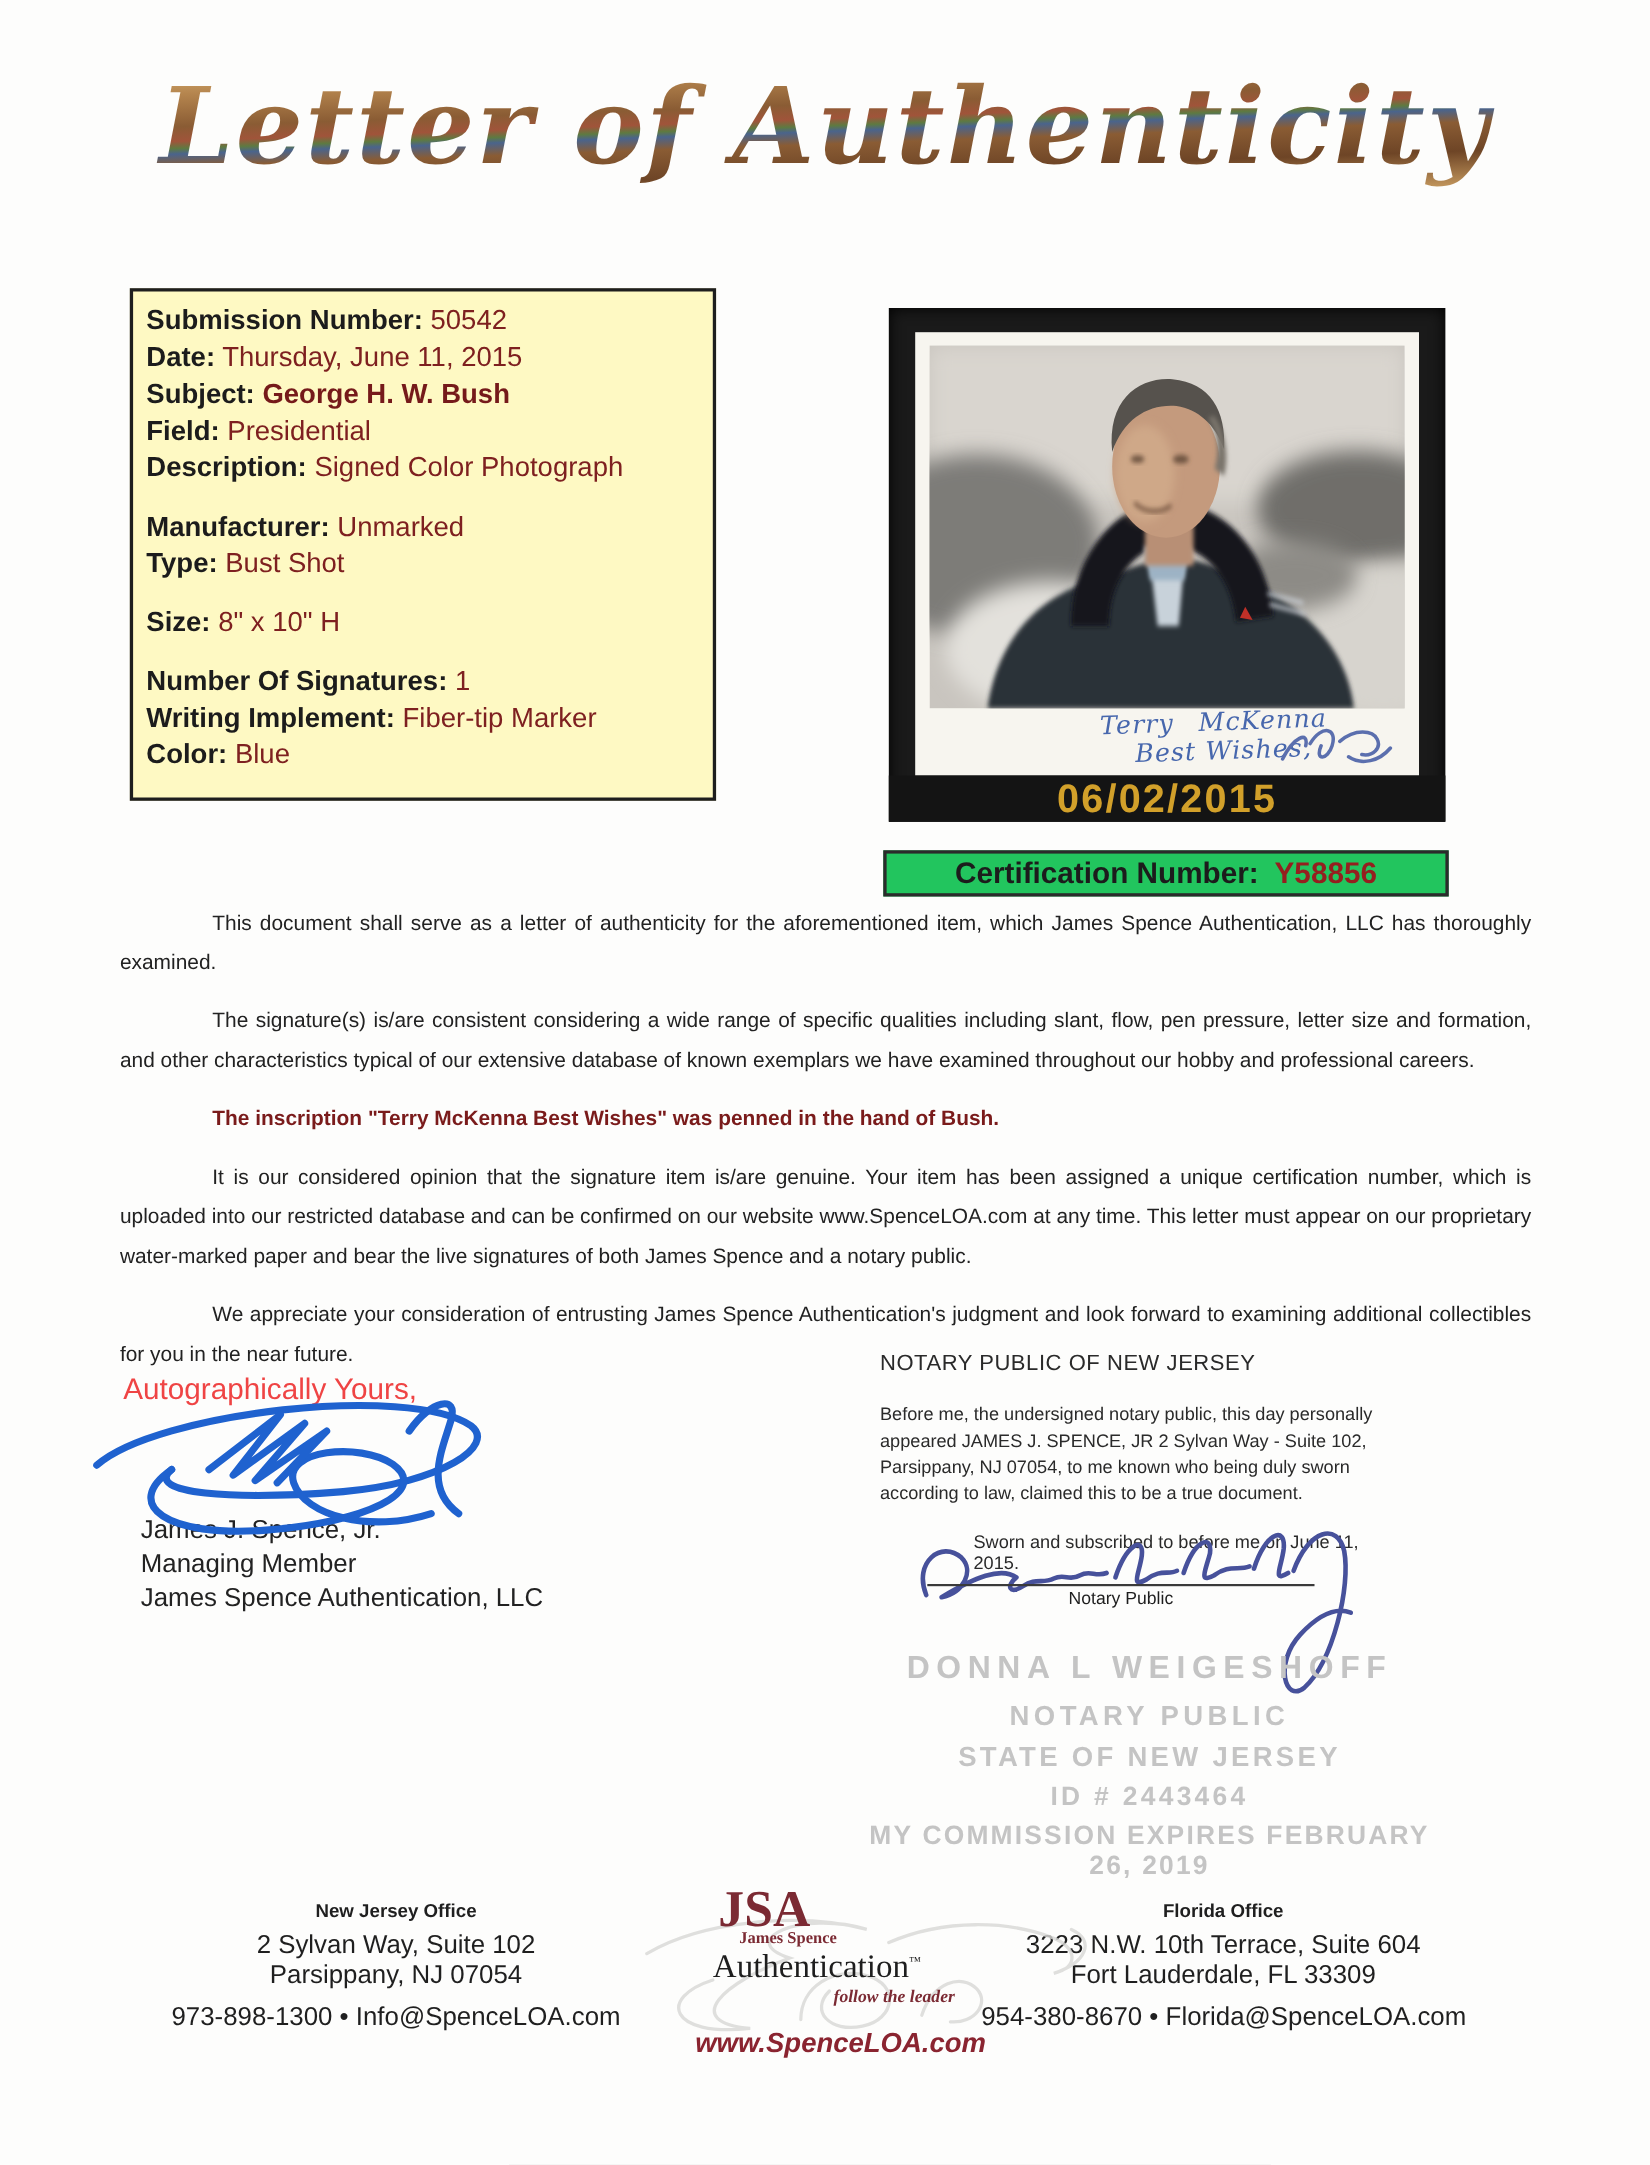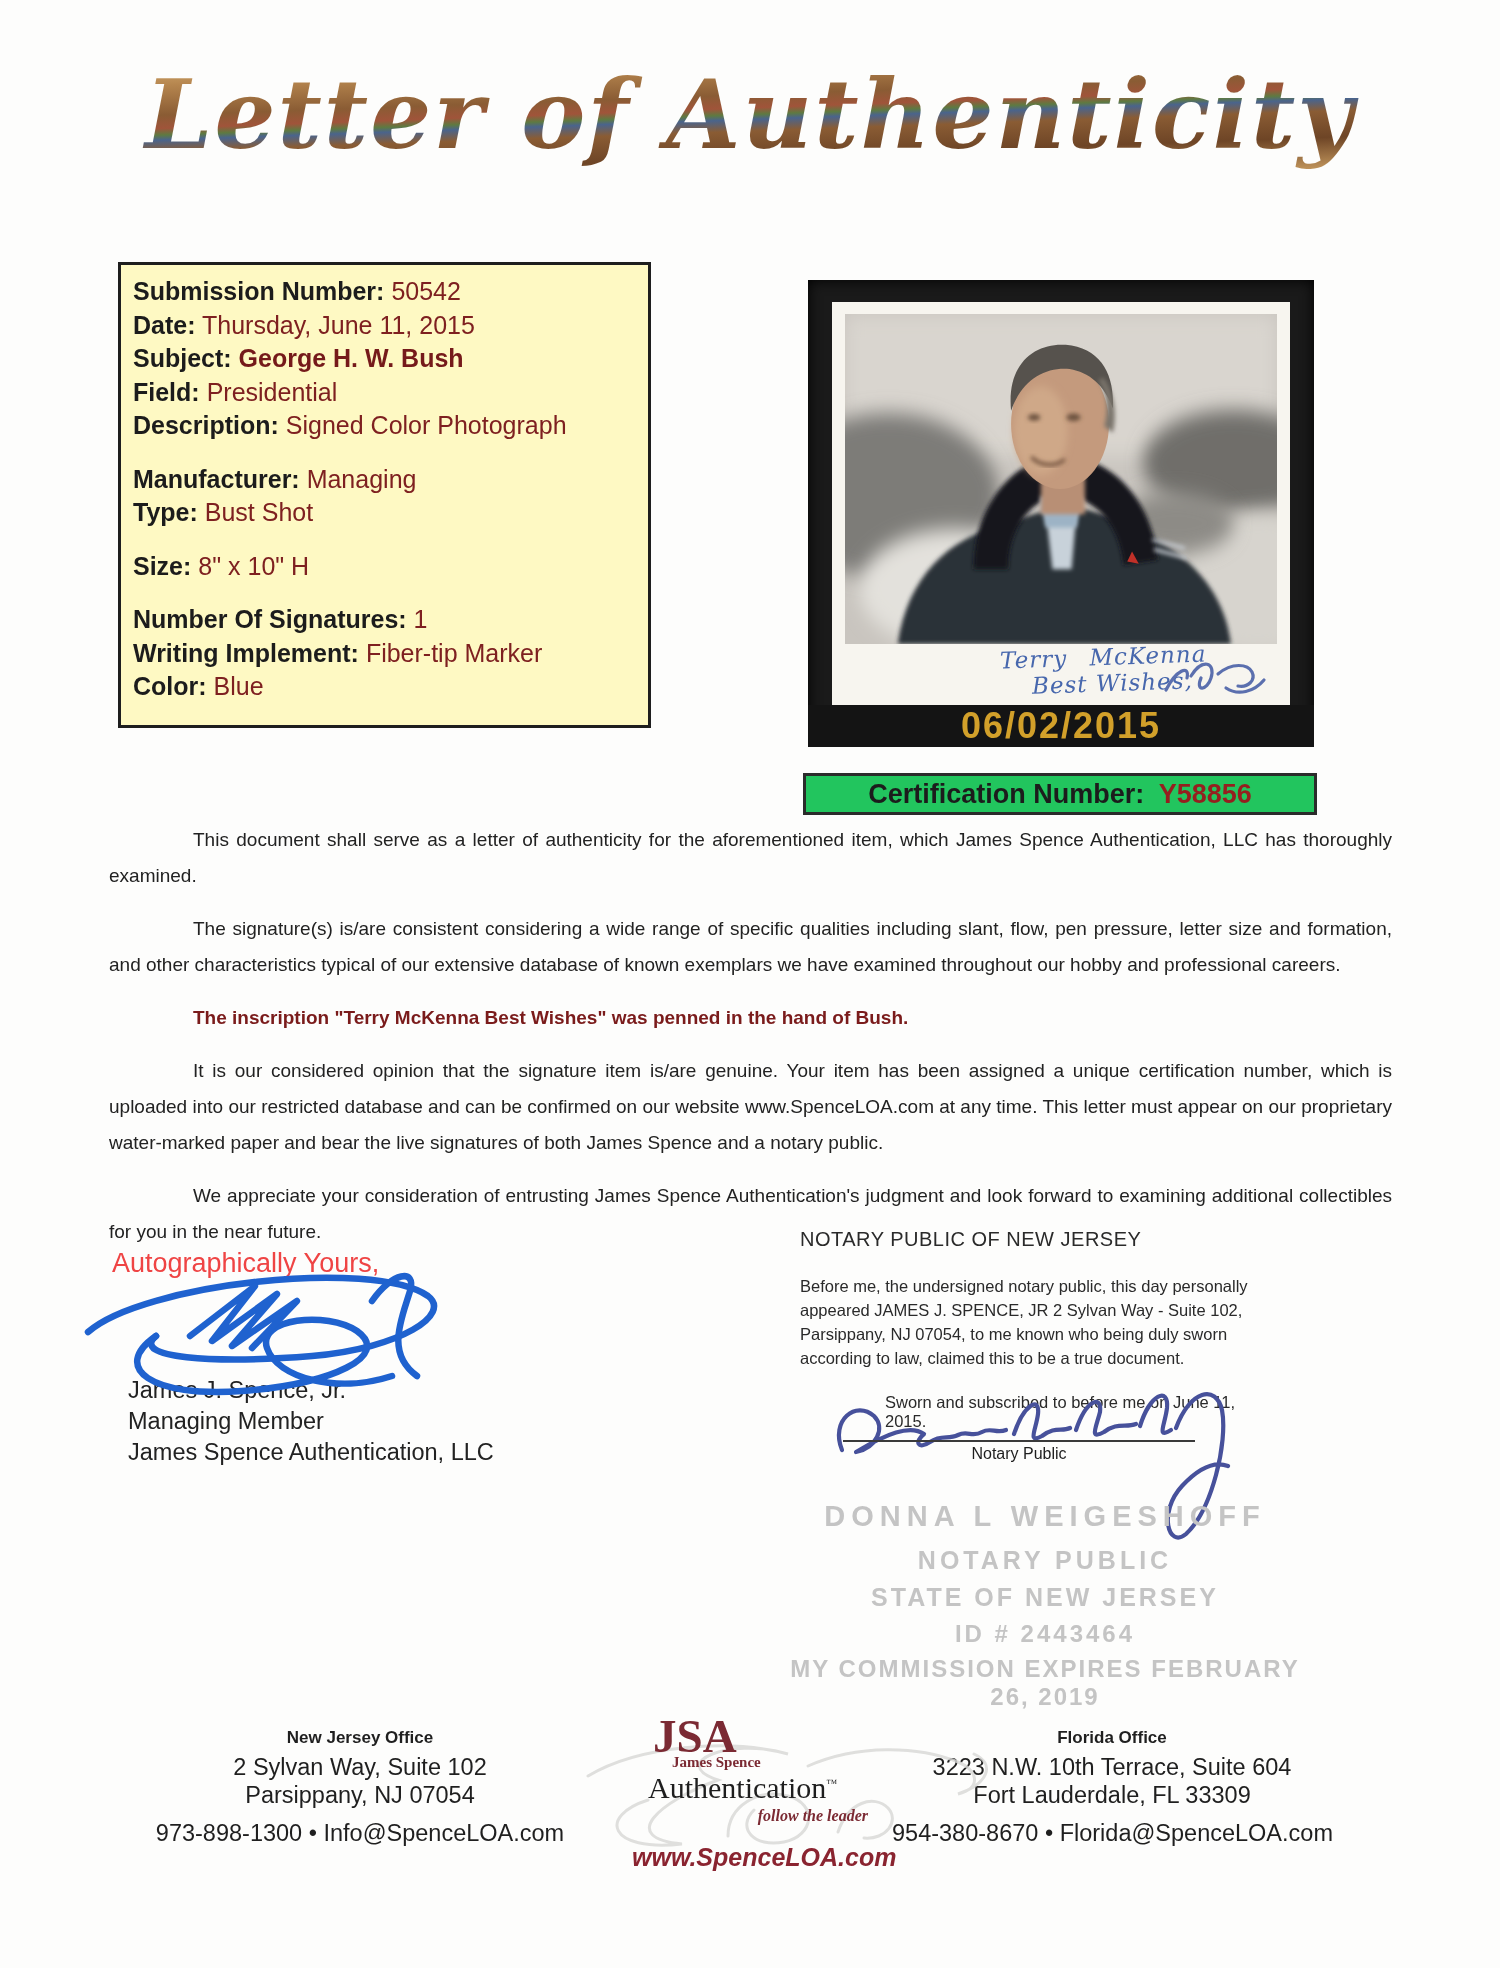--- a/index.html
+++ b/index.html
@@ -118,21 +118,21 @@
     <div class="info-row">
       <span class="lbl">Field:</span>
       <span class="val">Presidential</span>
     </div>
     <div class="info-row">
       <span class="lbl">Description:</span>
       <span class="val">Signed Color Photograph</span>
     </div>
     <div class="info-row gap">
       <span class="lbl">Manufacturer:</span>
-      <span class="val">Managing</span>
+      <span class="val">Unmarked</span>
     </div>
     <div class="info-row">
       <span class="lbl">Type:</span>
       <span class="val">Bust Shot</span>
     </div>
     <div class="info-row gap">
       <span class="lbl">Size:</span>
       <span class="val">8" x 10" H</span>
     </div>
     <div class="info-row gap">

